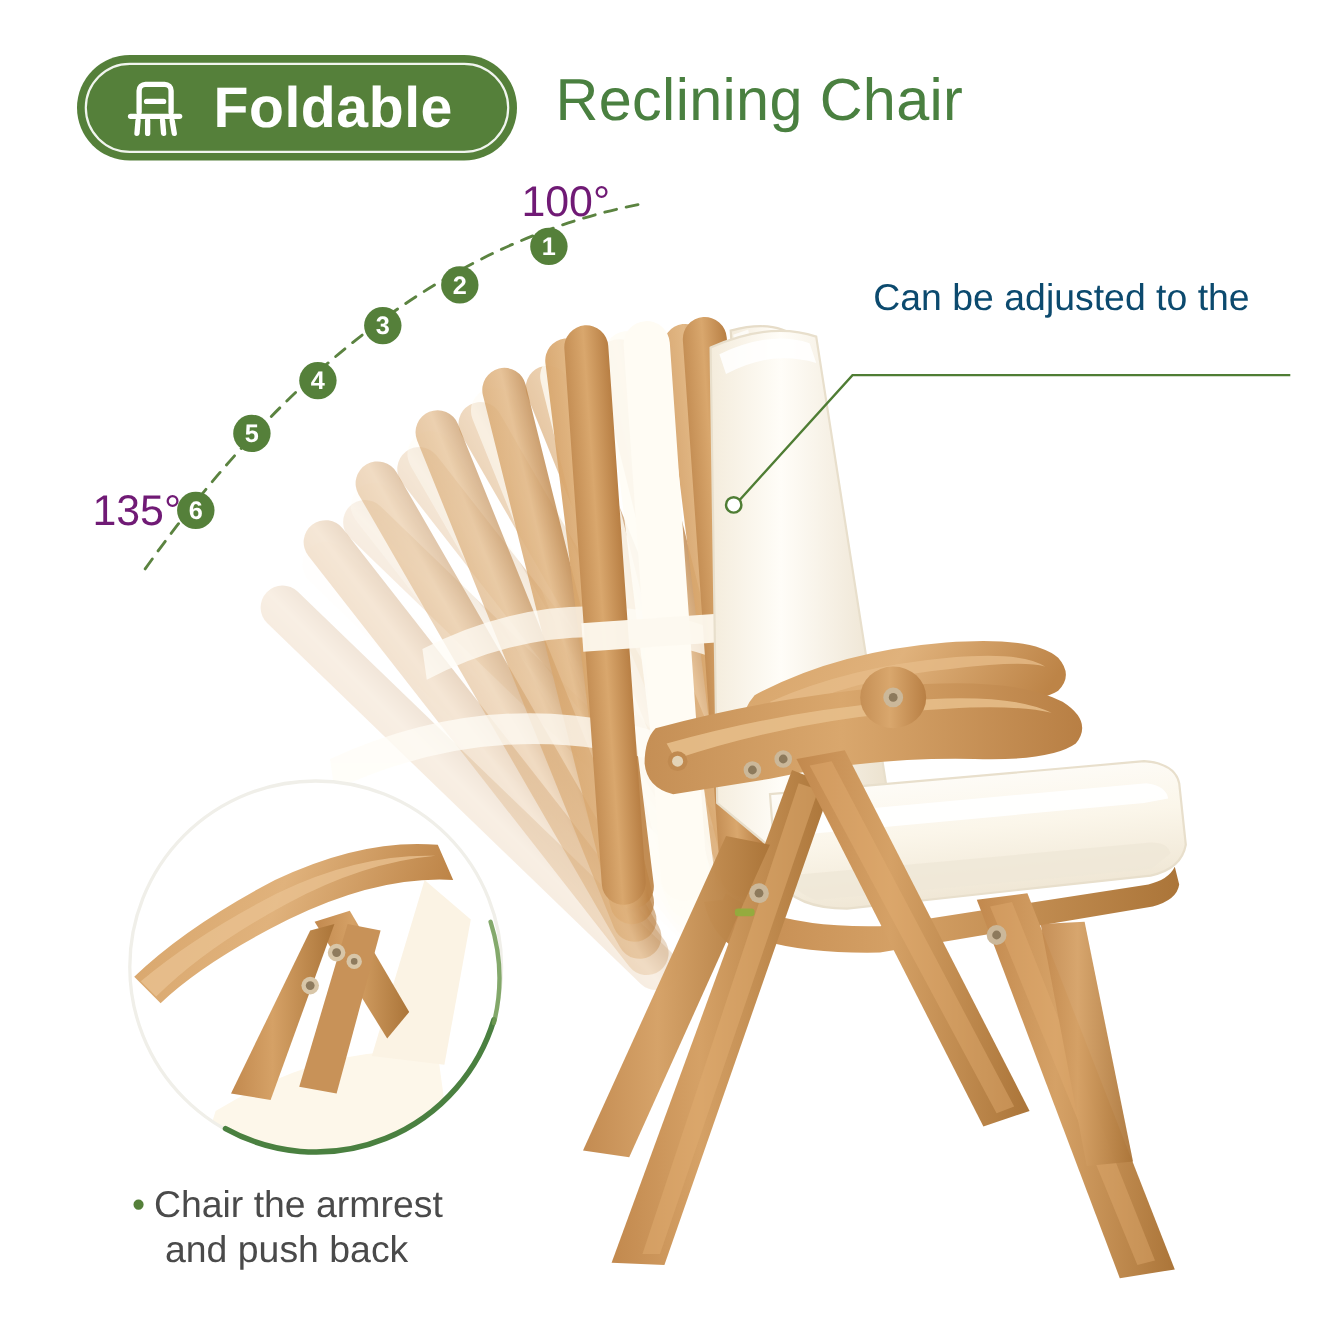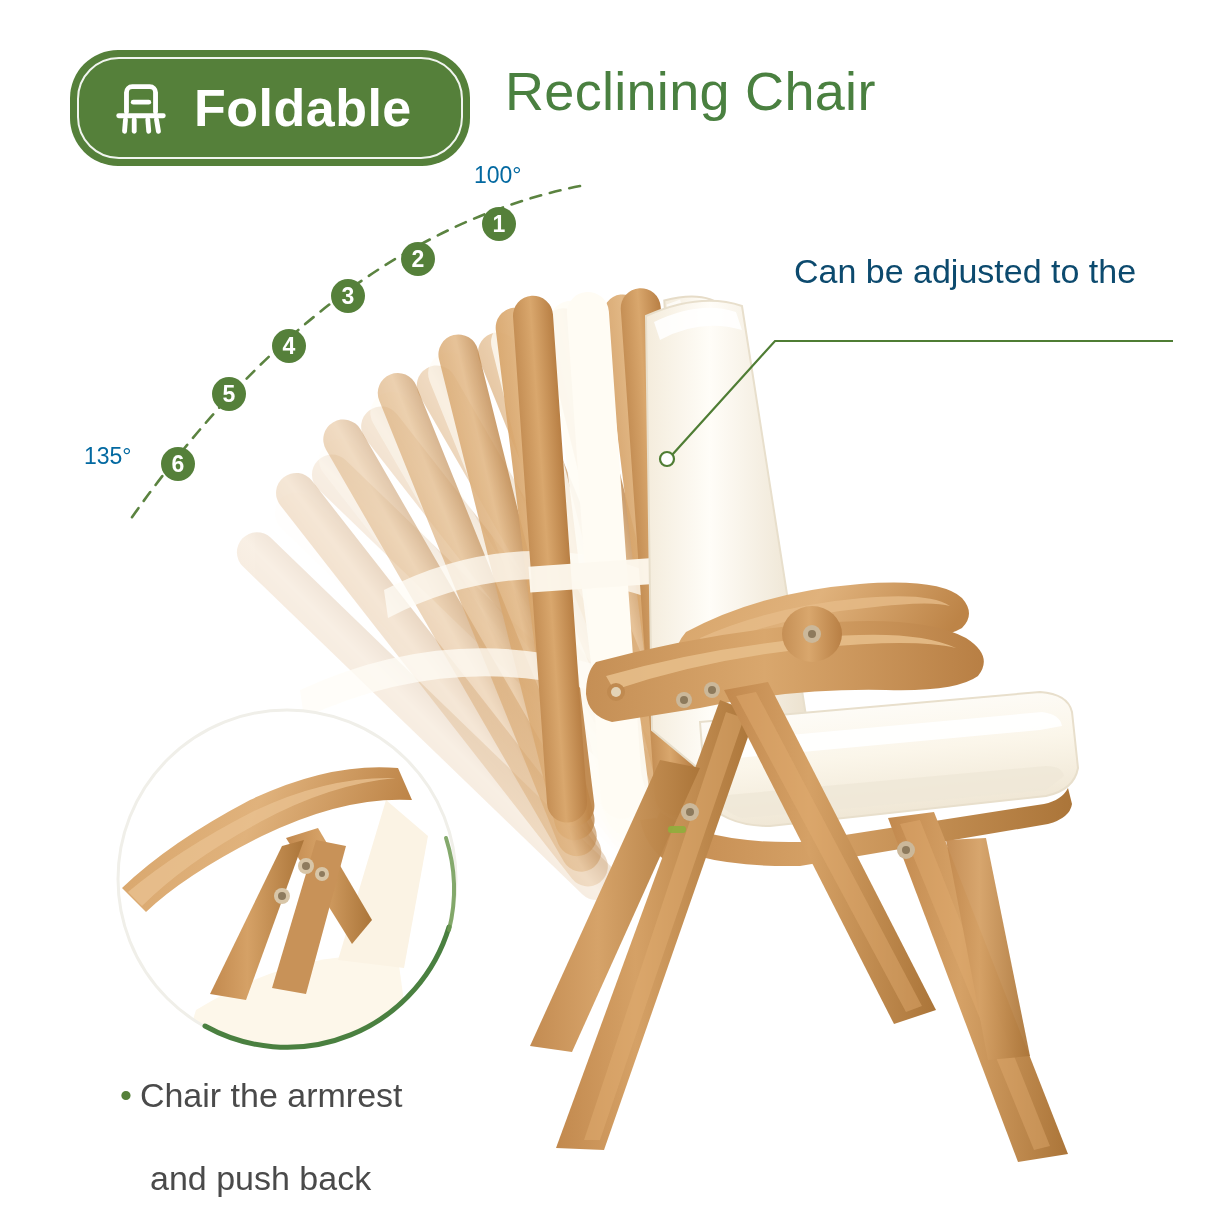--- a/index.html
+++ b/index.html
@@ -8,21 +8,21 @@
     background:#ffffff;
     font-family:"Liberation Sans","DejaVu Sans",sans-serif;
     overflow:hidden;
     position:relative;
   }
   .stage{position:absolute;inset:0;}
 
   
   .badge{
     position:absolute;left:70px;top:50px;
-    width:400px;height:116px;
+    width:400px;height:96px;
     border-radius:48px;
     background:var(--green,#55803a);
     display:flex;align-items:center;
     box-sizing:border-box;
   }
   .badge .ring{
     position:absolute;left:7px;top:7px;right:7px;bottom:7px;
     border:2px solid rgba(255,255,255,.92);
     border-radius:42px;
     pointer-events:none;
@@ -37,21 +37,21 @@
     white-space:nowrap;
   }
   .h-title{
     position:absolute;left:505px;top:62px;
     font-size:54px;font-weight:normal;color:#4a8040;
     letter-spacing:.3px;white-space:nowrap;line-height:1.1;
   }
 
   
   .deg{
-    position:absolute;color:#0369a1;font-size:23px;white-space:nowrap;
+    position:absolute;color:#701a75;font-size:39px;white-space:nowrap;
   }
   .deg-100{left:474px;top:162px;}
   .deg-135{left:84px;top:443px;}
 
   .num-dot{
     position:absolute;width:34px;height:34px;border-radius:50%;
     background:#55803a;color:#fff;
     display:flex;align-items:center;justify-content:center;
     font-size:23px;font-weight:bold;line-height:1;
     box-sizing:border-box;
@@ -66,21 +66,21 @@
 
   
   .inset-cap{
     position:absolute;left:120px;top:1075px;width:390px;
     color:#4a4a4a;font-size:34px;line-height:1.22;
   }
   .inset-cap .bullet{
     color:#55803a;font-size:34px;margin-right:8px;line-height:1;
   }
   .inset-cap .l1{display:block;padding-left:0;}
-  .inset-cap .l2{display:block;padding-left:30px;margin-top:42px;}
+  .inset-cap .l2{display:block;padding-left:30px;}
 
   svg{display:block;}
   .svg-layer{position:absolute;left:0;top:0;width:1214px;height:1214px;pointer-events:none;}
 </style>
 </head>
 <body>
 
 <div class="stage">
 
   <svg class="svg-layer" viewBox="0 0 1214 1214">

